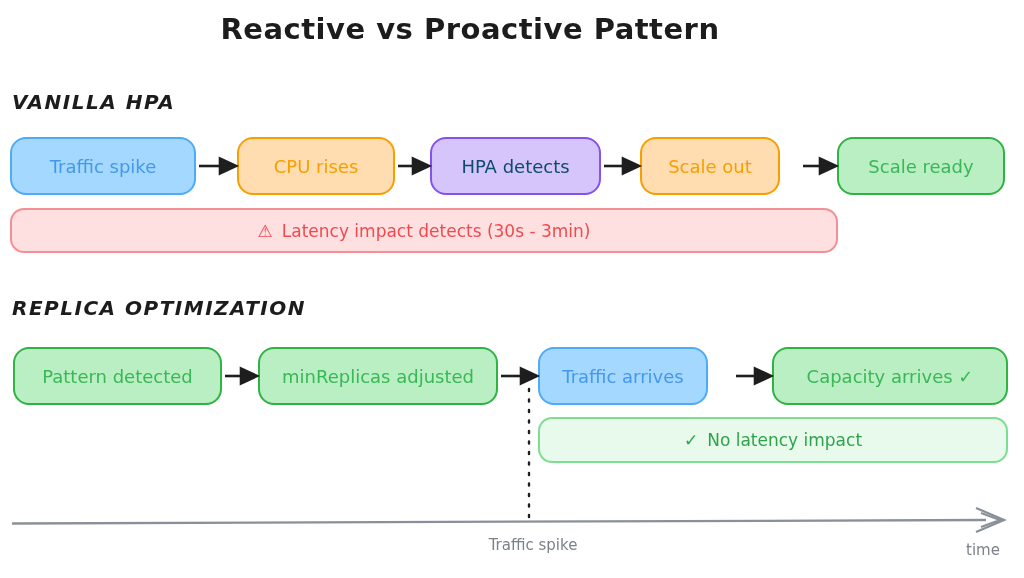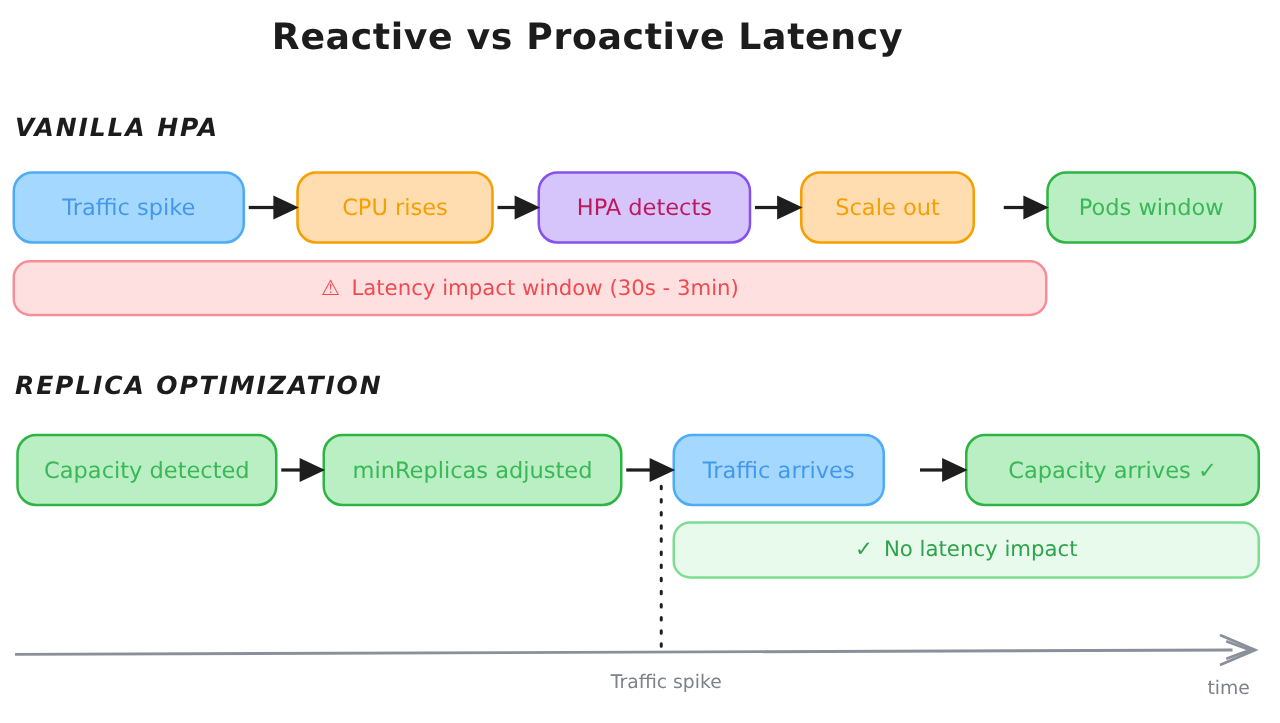--- a/index.html
+++ b/index.html
@@ -22,21 +22,21 @@
   .heading-1 { left:12px; top:90px; }
   .heading-2 { left:12px; top:296px; }
 
   .fbox {
     height:58px; box-sizing:border-box; border:2.6px solid; border-radius:16px;
     display:flex; align-items:center; justify-content:center;
     font-size:18px;
   }
   .box-blue   { border-color:#4dabf7; background:#a5d8ff; color:#4498ec; }
   .box-orange { border-color:#f59f00; background:#ffddb0; color:#f59f00; }
-  .box-purple { border-color:#8552f0; background:#d5c5fa; color:#be185d; }
+  .box-purple { border-color:#8552f0; background:#d5c5fa; color:#0c4a6e; }
   .box-green  { border-color:#2fb344; background:#b9efc3; color:#3ab757; }
 
   
   .r1 { top:137px; }
   .r1b1 { left:10px;  width:186px; }
   .r1b2 { left:237px; width:158px;text-align:right; }
   .r1b3 { left:430px; width:171px; }
   .r1b4 { left:640px; width:140px; }
   .r1b5 { left:837px; width:168px; }
 
@@ -64,49 +64,49 @@
 
   .axis-label { color:#7b828a; font-size:15px; }
   .spike-label { left:483px; top:536px; width:100px; text-align:center; }
   .time-label  { left:966px; top:541px; }
 
   svg.overlay { position:absolute; left:0; top:0; pointer-events:none; }
 </style>
 </head>
 <body>
 
-<div class="abs title">Reactive vs Proactive Latency</div>
+<div class="abs title">Reactive vs Proactive Pattern</div>
 
 <div class="abs section-heading heading-1">VANILLA HPA</div>
 
 <div class="abs fbox box-blue r1 r1b1">
     <span>Traffic spike</span>
   </div>
 <div class="abs fbox box-orange r1 r1b2">
     <span>CPU rises</span>
   </div>
 <div class="abs fbox box-purple r1 r1b3">
     <span>HPA detects</span>
   </div>
 <div class="abs fbox box-orange r1 r1b4">
     <span>Scale out</span>
   </div>
 <div class="abs fbox box-green r1 r1b5">
-    <span>Pods window</span>
+    <span>Scale ready</span>
   </div>
 
 <div class="abs banner banner-warning">
   <span class="icon">⚠</span>
-  <span>Latency impact window (30s - 3min)</span>
+  <span>Latency impact detects (30s - 3min)</span>
 </div>
 
 <div class="abs section-heading heading-2">REPLICA OPTIMIZATION</div>
 
 <div class="abs fbox box-green r2 r2b1">
-    <span>Capacity detected</span>
+    <span>Pattern detected</span>
   </div>
 <div class="abs fbox box-green r2 r2b2">
     <span>minReplicas adjusted</span>
   </div>
 <div class="abs fbox box-blue r2 r2b3">
     <span>Traffic arrives</span>
   </div>
 <div class="abs fbox box-green r2 r2b4">
     <span>Capacity arrives ✓</span>
   </div>

